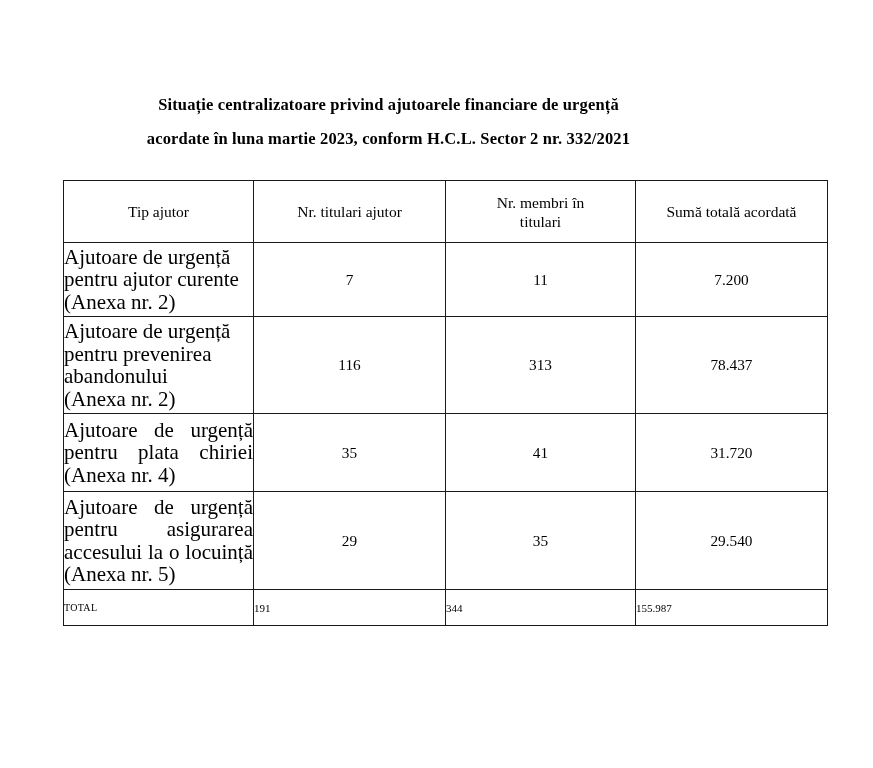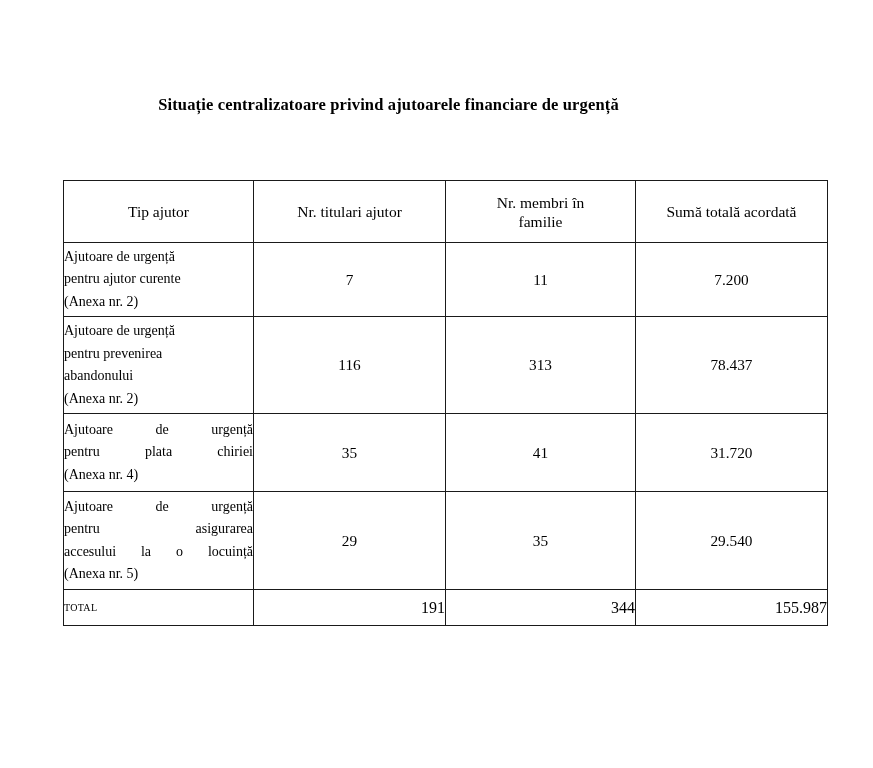--- a/index.html
+++ b/index.html
@@ -59,21 +59,21 @@
     text-align: center;
     font-weight: bold;
     font-size: 15.5px;
     line-height: 19px;
     padding: 0 6px;
   }
 
   
   .lbl {
     text-align: left;
-    font-size: 14px;
+    font-size: 21px;
     line-height: 22.5px;
     padding: 5px 6px 6px 7px;
     vertical-align: top;
     margin-left: 42px;
   }
   .lbl p {
     margin: 0;
   }
   .lbl p.just-line {
     text-align: justify;
@@ -100,46 +100,47 @@
 
   
   .total-lbl {
     text-align: left;
     font-weight: bold;
     font-size: 10px;
     padding-left: 7px;
     letter-spacing: 0.3px;
   }
   .total-num {
-    text-align: right;
-    font-weight: bold;
-    font-size: 16px;
+    text-align: left;
+    font-weight: bold;
+    font-size: 11px;
   }
 </style>
 </head>
 <body>
 
 <div id="title-block">
   <div class="title-line">Situație centralizatoare privind ajutoarele financiare de urgență</div>
+  <div class="title-line">acordate în luna martie 2023, conform H.C.L. Sector 2 nr. 332/2021</div>
 </div>
 
 <table id="aid-table">
   <colgroup>
     <col class="c-type">
       <col class="c-hold">
       <col class="c-memb">
       <col class="c-sum">
   </colgroup>
   <thead>
     <tr class="hdr-row">
       <th>Tip ajutor</th>
       <th>Nr. titulari ajutor</th>
       <th>
         <div>Nr. membri în</div>
-        <div>familie</div>
+        <div>titulari</div>
       </th>
       <th>Sumă totală acordată</th>
     </tr>
   </thead>
   <tbody>
 
     <tr class="r1">
       <td class="lbl">
         <p>Ajutoare de urgență</p>
         <p>pentru ajutor curente</p>

